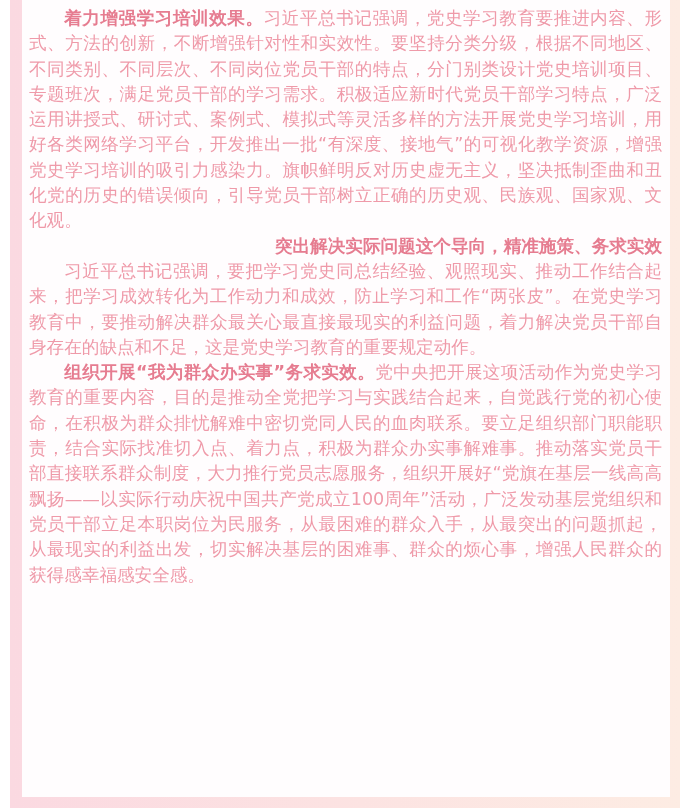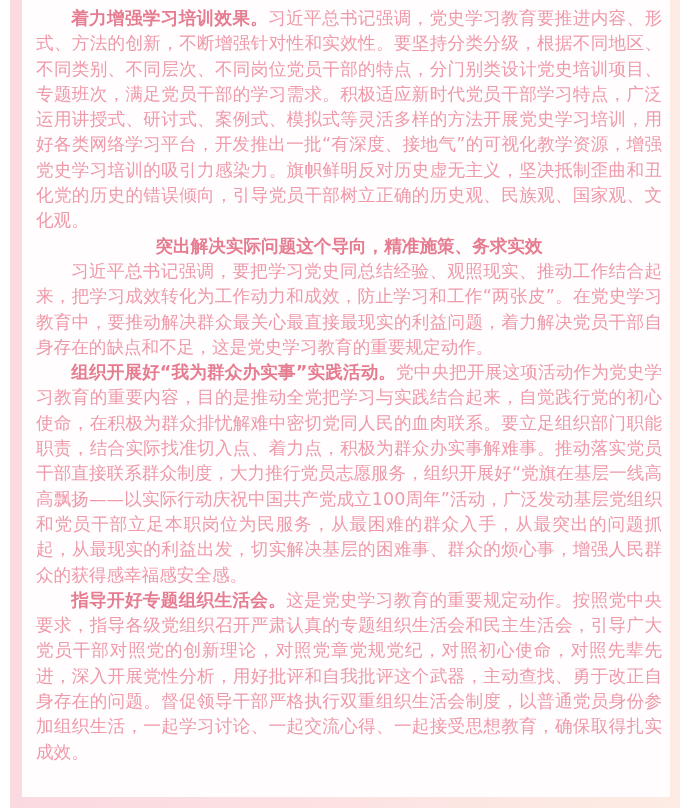--- a/index.html
+++ b/index.html
@@ -20,52 +20,51 @@
     background: linear-gradient(to right, var(--bg-left, #fbd9e1), var(--bg-right, #fdece3));
   }
   .content-box {
     position: absolute;
     left: 12px;
     top: 0;
     width: 648px;
     height: 797px;
     background: #fffdfe;
     box-sizing: border-box;
-    padding: 6px 8px 0 14px;
+    padding: 6px 8px 0 7px;
   }
   .article {
     color: var(--text-color, #ef9aa9);
     font-size: 17.6px;
     line-height: 25.3px;
     text-align: justify;
     letter-spacing: 0;
   }
   .article p {
     margin: 0;
   }
   .article p.para {
     text-indent: 2em;
   }
   .article p.heading {
-    text-align: center;
+    text-align: right;
     text-indent: 0;
     font-weight: bold;
     color: var(--bold-color, #e67c90);
   }
   .article strong {
     font-weight: bold;
     color: var(--bold-color, #e67c90);
   }
 </style>
 </head>
 <body>
 
 <div class="page-bg">
   <div class="content-box">
     <div class="article">
         <p class="para"><strong>着力增强学习培训效果。</strong>习近平总书记强调，党史学习教育要推进内容、形式、方法的创新，不断增强针对性和实效性。要坚持分类分级，根据不同地区、不同类别、不同层次、不同岗位党员干部的特点，分门别类设计党史培训项目、专题班次，满足党员干部的学习需求。积极适应新时代党员干部学习特点，广泛运用讲授式、研讨式、案例式、模拟式等灵活多样的方法开展党史学习培训，用好各类网络学习平台，开发推出一批“有深度、接地气”的可视化教学资源，增强党史学习培训的吸引力感染力。旗帜鲜明反对历史虚无主义，坚决抵制歪曲和丑化党的历史的错误倾向，引导党员干部树立正确的历史观、民族观、国家观、文化观。</p>
         <p class="heading">突出解决实际问题这个导向，精准施策、务求实效</p>
         <p class="para">习近平总书记强调，要把学习党史同总结经验、观照现实、推动工作结合起来，把学习成效转化为工作动力和成效，防止学习和工作“两张皮”。在党史学习教育中，要推动解决群众最关心最直接最现实的利益问题，着力解决党员干部自身存在的缺点和不足，这是党史学习教育的重要规定动作。</p>
-        <p class="para"><strong>组织开展好“我为群众办实事”实践活动。</strong>党中央把开展这项活动作为党史学习教育的重要内容，目的是推动全党把学习与实践结合起来，自觉践行党的初心使命，在积极为群众排忧解难中密切党同人民的血肉联系。要立足组织部门职能职责，结合实际找准切入点、着力点，积极为群众办实事解难事。推动落实党员干部直接联系群众制度，大力推行党员志愿服务，组织开展好“党旗在基层一线高高飘扬——以实际行动庆祝中国共产党成立100周年”活动，广泛发动基层党组织和党员干部立足本职岗位为民服务，从最困难的群众入手，从最突出的问题抓起，从最现实的利益出发，切实解决基层的困难事、群众的烦心事，增强人民群众的获得感幸福感安全感。</p>
-        <p class="para"><strong>指导开好专题组织生活会。</strong>这是党史学习教育的重要规定动作。按照党中央要求，指导各级党组织召开严肃认真的专题组织生活会和民主生活会，引导广大党员干部对照党的创新理论，对照党章党规党纪，对照初心使命，对照先辈先进，深入开展党性分析，用好批评和自我批评这个武器，主动查找、勇于改正自身存在的问题。督促领导干部严格执行双重组织生活会制度，以普通党员身份参加组织生活，一起学习讨论、一起交流心得、一起接受思想教育，确保取得扎实成效。</p>
+        <p class="para"><strong>组织开展“我为群众办实事”务求实效。</strong>党中央把开展这项活动作为党史学习教育的重要内容，目的是推动全党把学习与实践结合起来，自觉践行党的初心使命，在积极为群众排忧解难中密切党同人民的血肉联系。要立足组织部门职能职责，结合实际找准切入点、着力点，积极为群众办实事解难事。推动落实党员干部直接联系群众制度，大力推行党员志愿服务，组织开展好“党旗在基层一线高高飘扬——以实际行动庆祝中国共产党成立100周年”活动，广泛发动基层党组织和党员干部立足本职岗位为民服务，从最困难的群众入手，从最突出的问题抓起，从最现实的利益出发，切实解决基层的困难事、群众的烦心事，增强人民群众的获得感幸福感安全感。</p>
       </div>
   </div>
 </div>
 
 </body></html>

